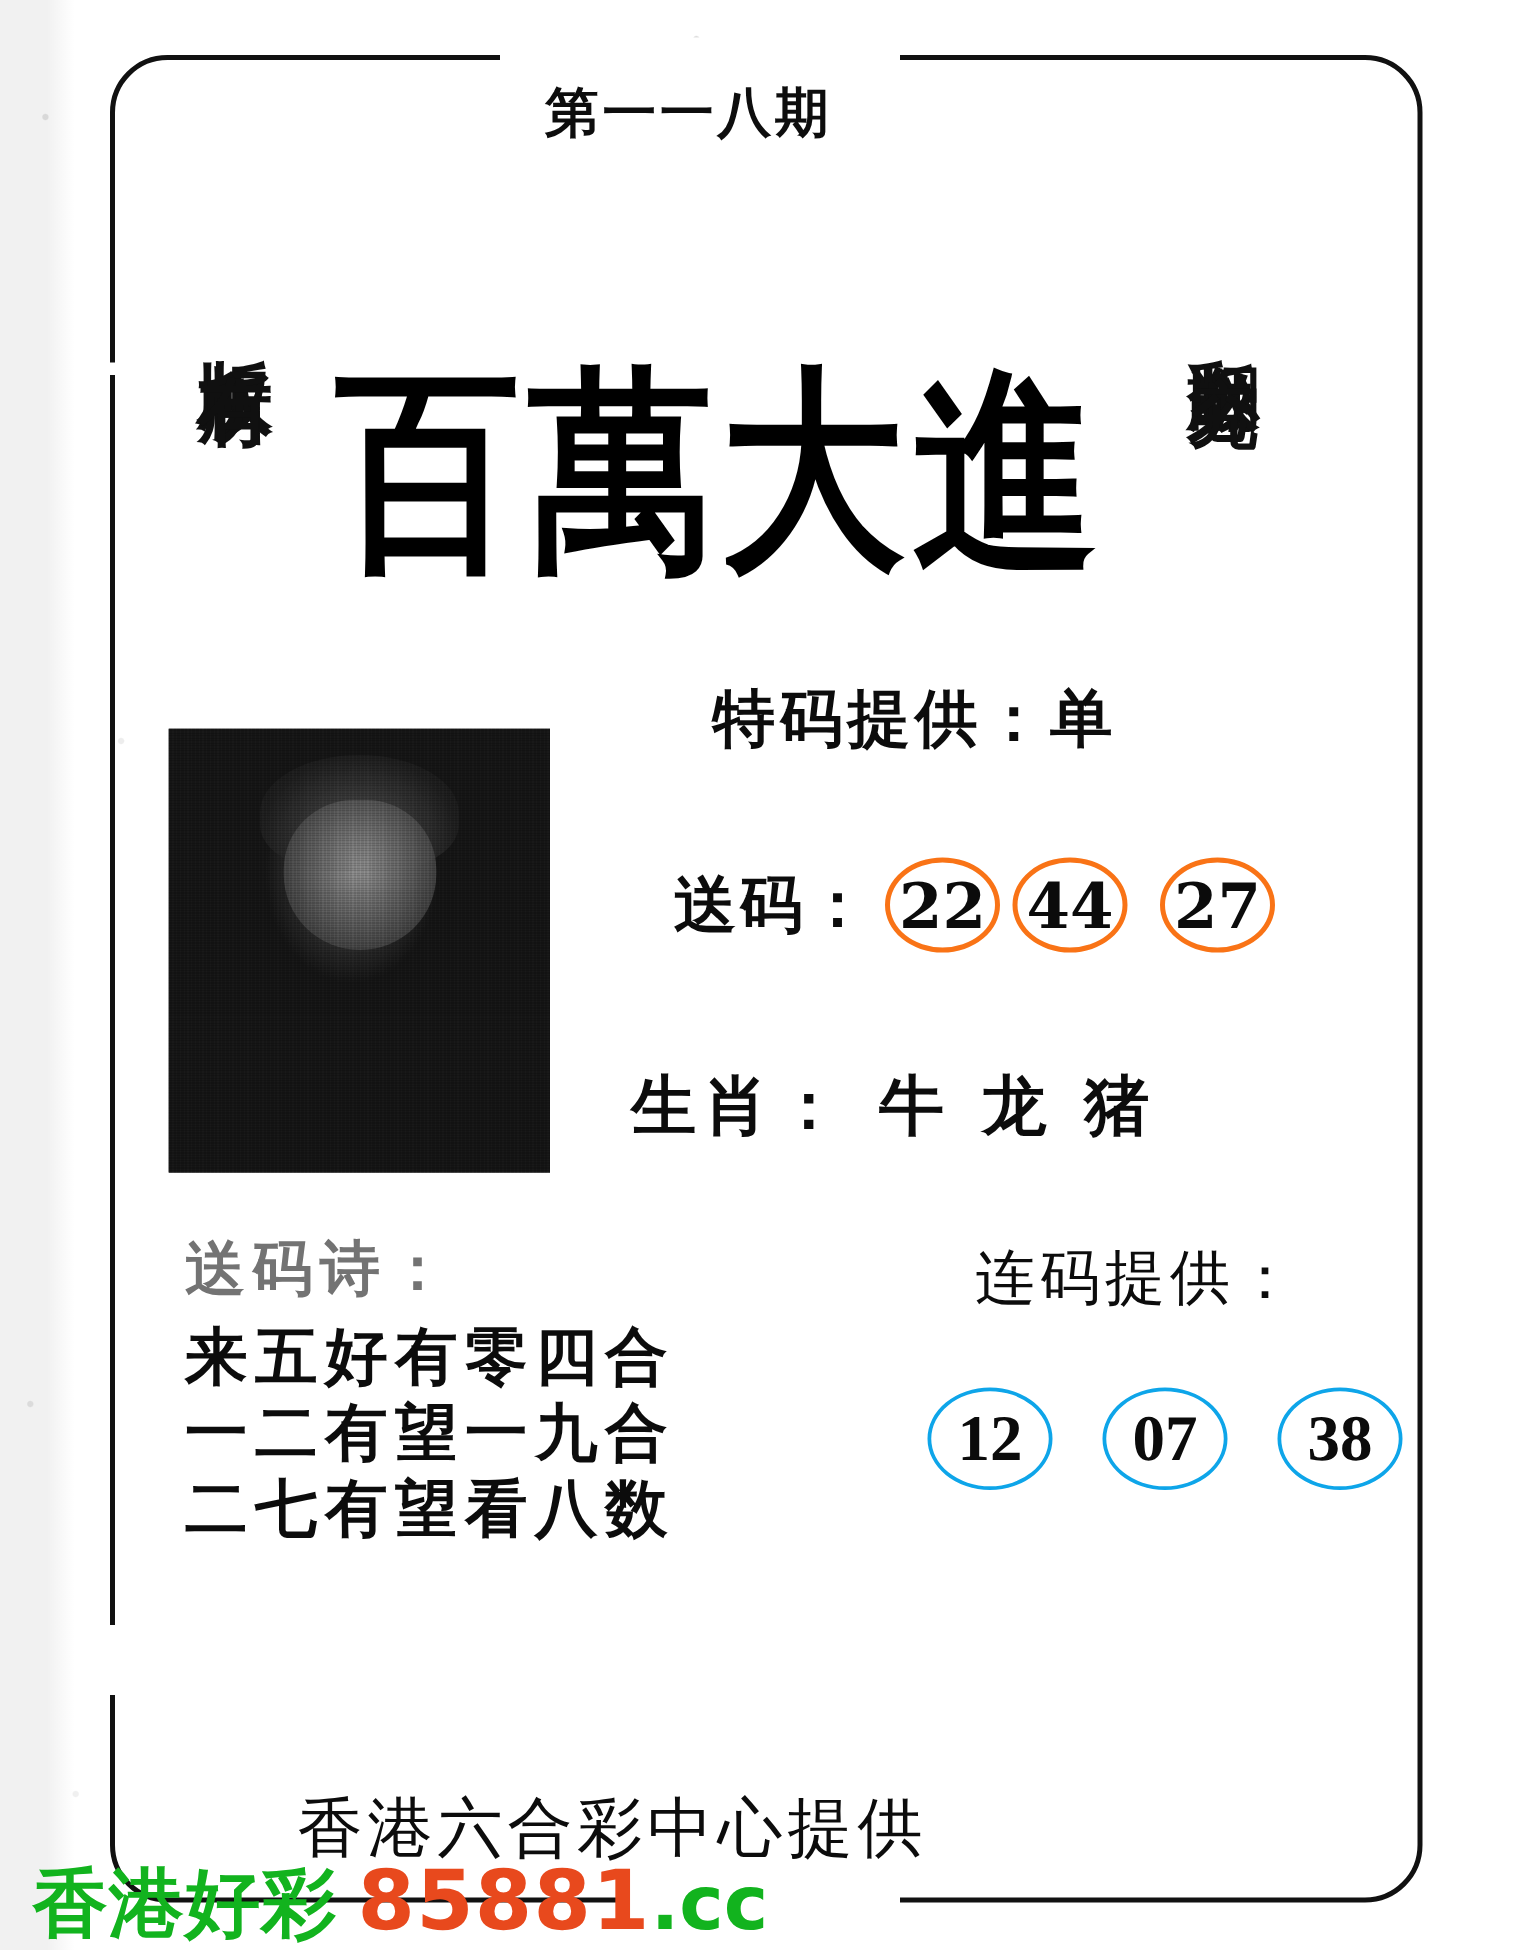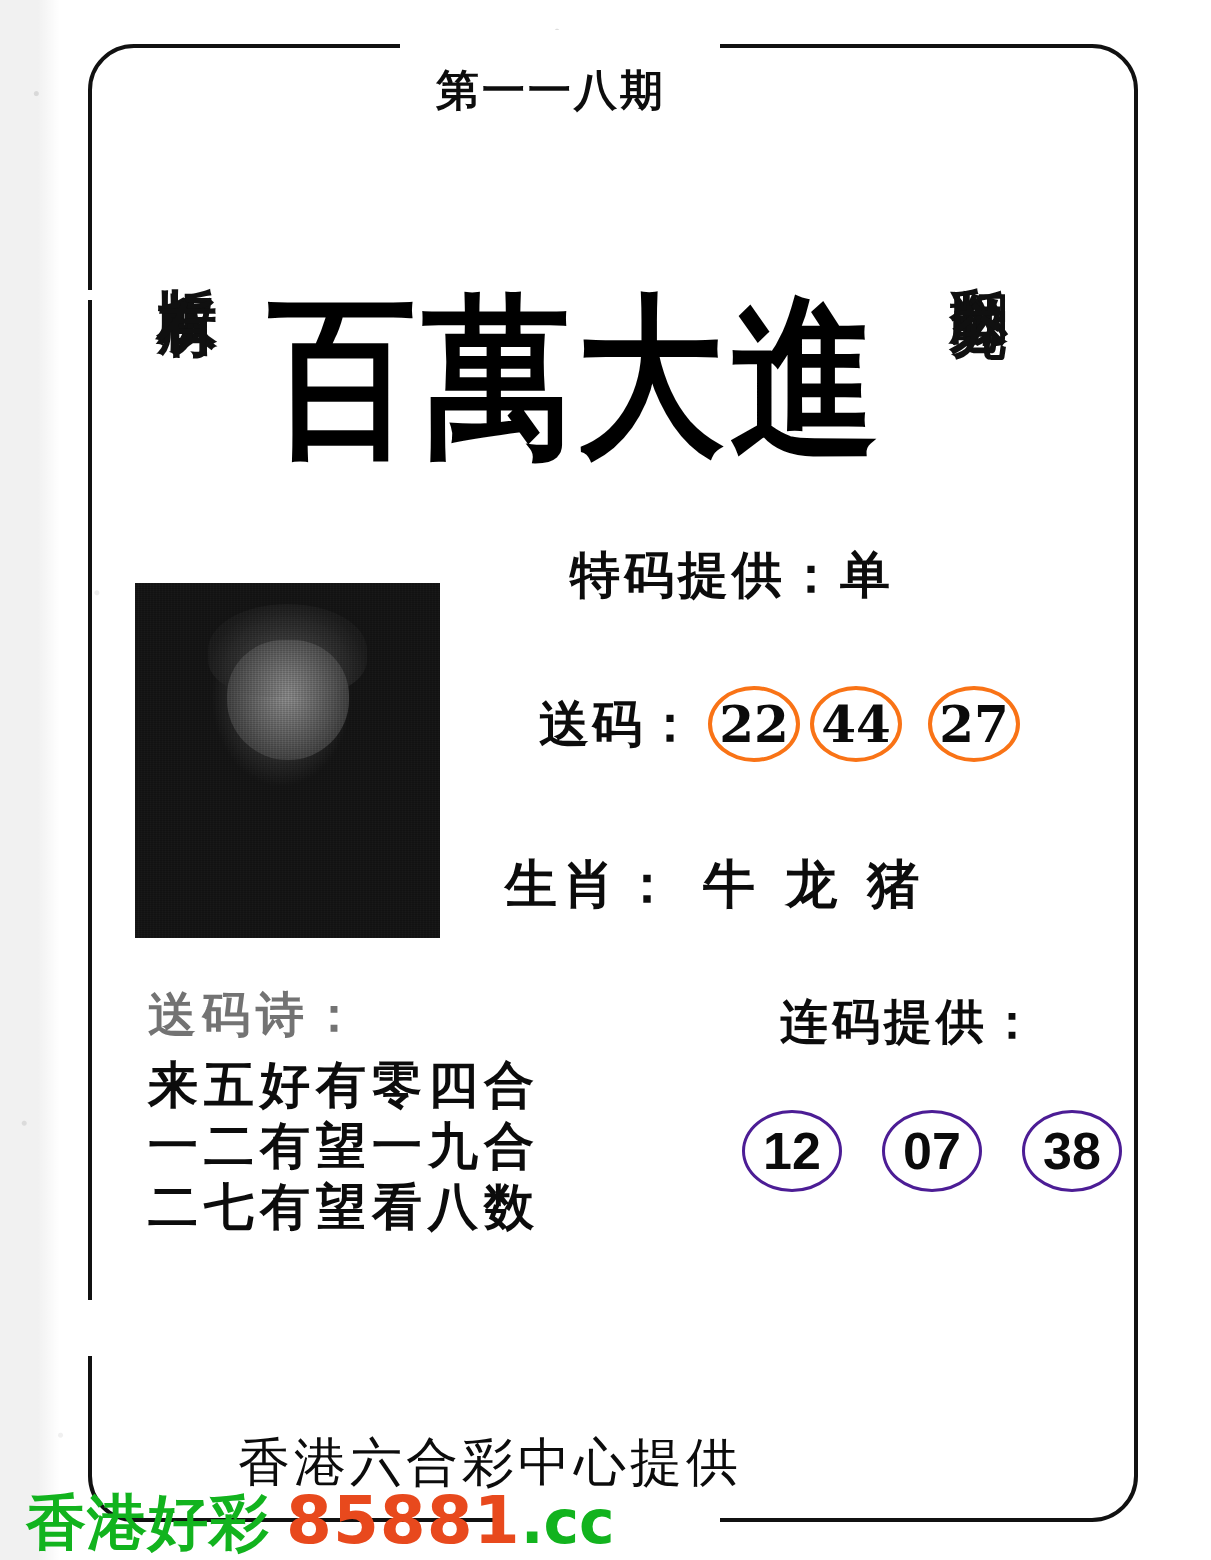--- a/index.html
+++ b/index.html
@@ -239,49 +239,49 @@
     line-height: 1.22;
     white-space: nowrap;
   }
 
   
   .lianma-title {
     position: absolute;
     left: 780px;
     top: 990px;
     font-size: 48px;
-    font-weight: 700;
+    font-weight: 400;
     letter-spacing: 4px;
     color: #0c0c0c;
     white-space: nowrap;
   }
   .lianma-grid {
     position: absolute;
     left: 742px;
     top: 1110px;
     width: 380px;
   }
   .lianma-row {
     display: flex;
     justify-content: space-between;
     margin-bottom: 22px;
   }
   .ball-lg {
     width: 100px;
     height: 82px;
-    border: 3px solid #4c1d95;
+    border: 3px solid #0ea5e9;
     border-radius: 50%;
     display: inline-flex;
     align-items: center;
     justify-content: center;
     font-size: 52px;
     font-weight: 700;
     color: #0b0b0b;
     box-sizing: border-box;
-    font-family: Liberation Sans, sans-serif;
+    font-family: Liberation Serif, serif;
   }
 
   .footer-center {
     position: absolute;
     left: 238px;
     top: 1428px;
     font-size: 52px;
     font-weight: 400;
     letter-spacing: 4px;
     color: #0c0c0c;

